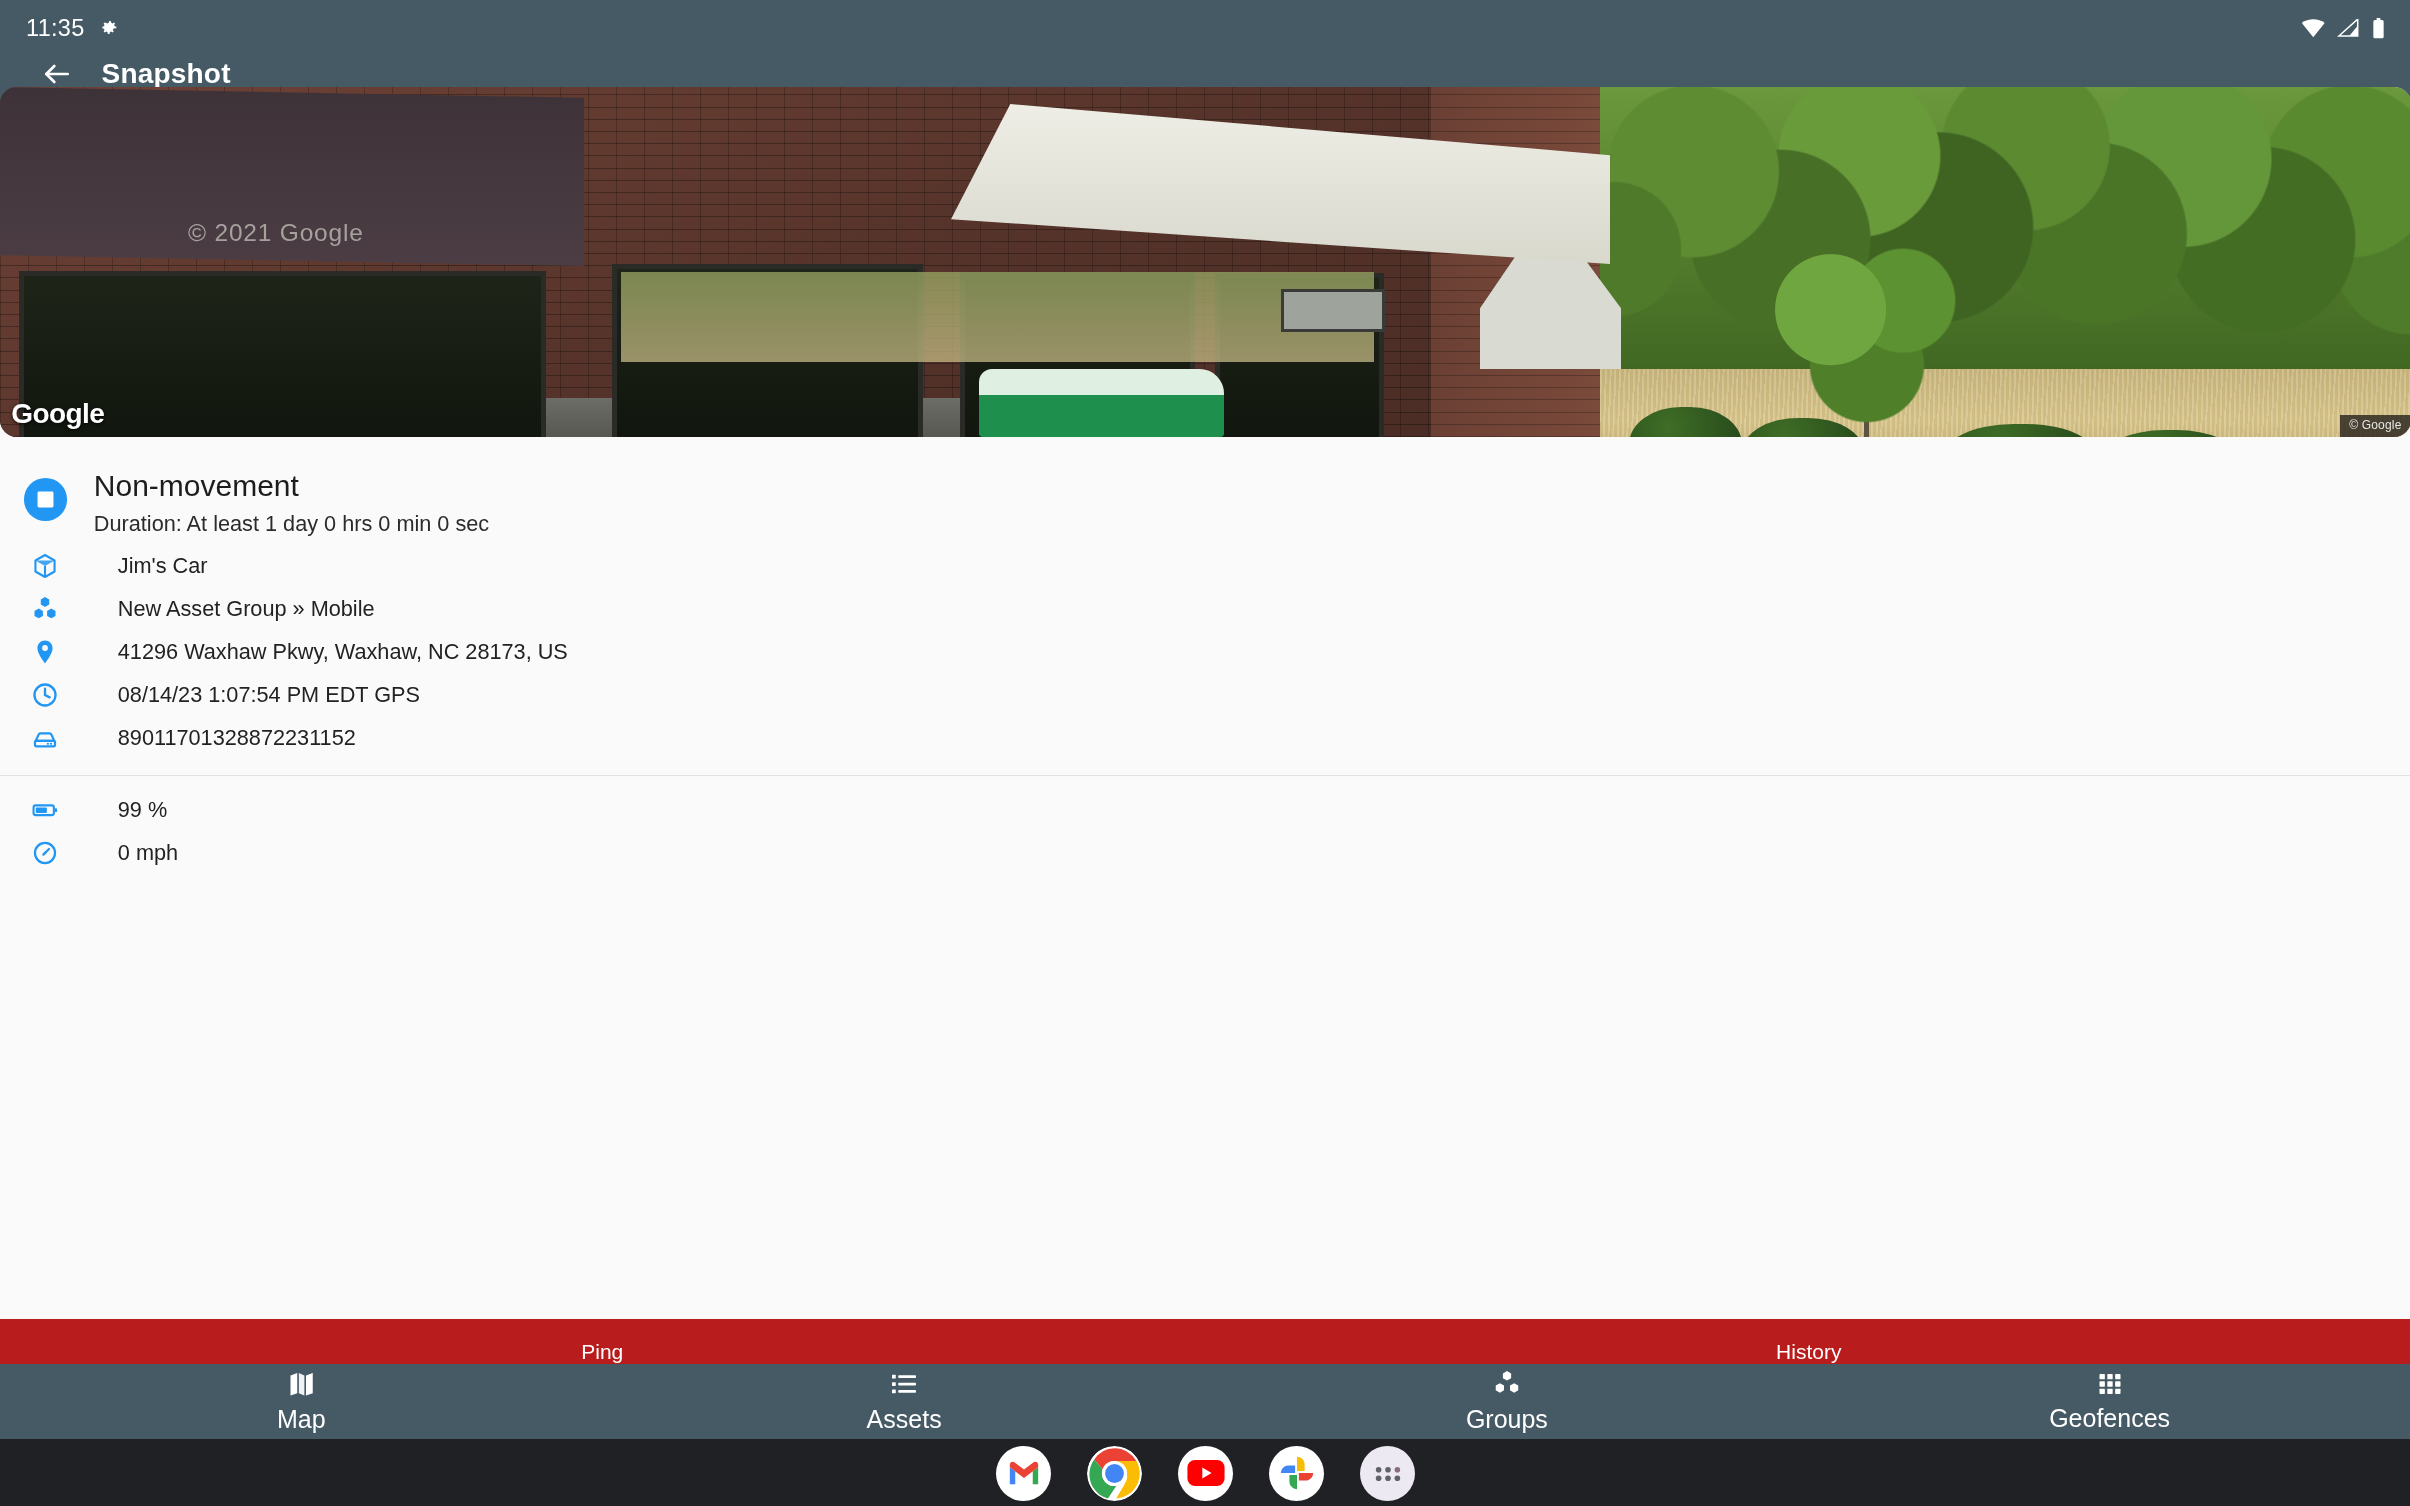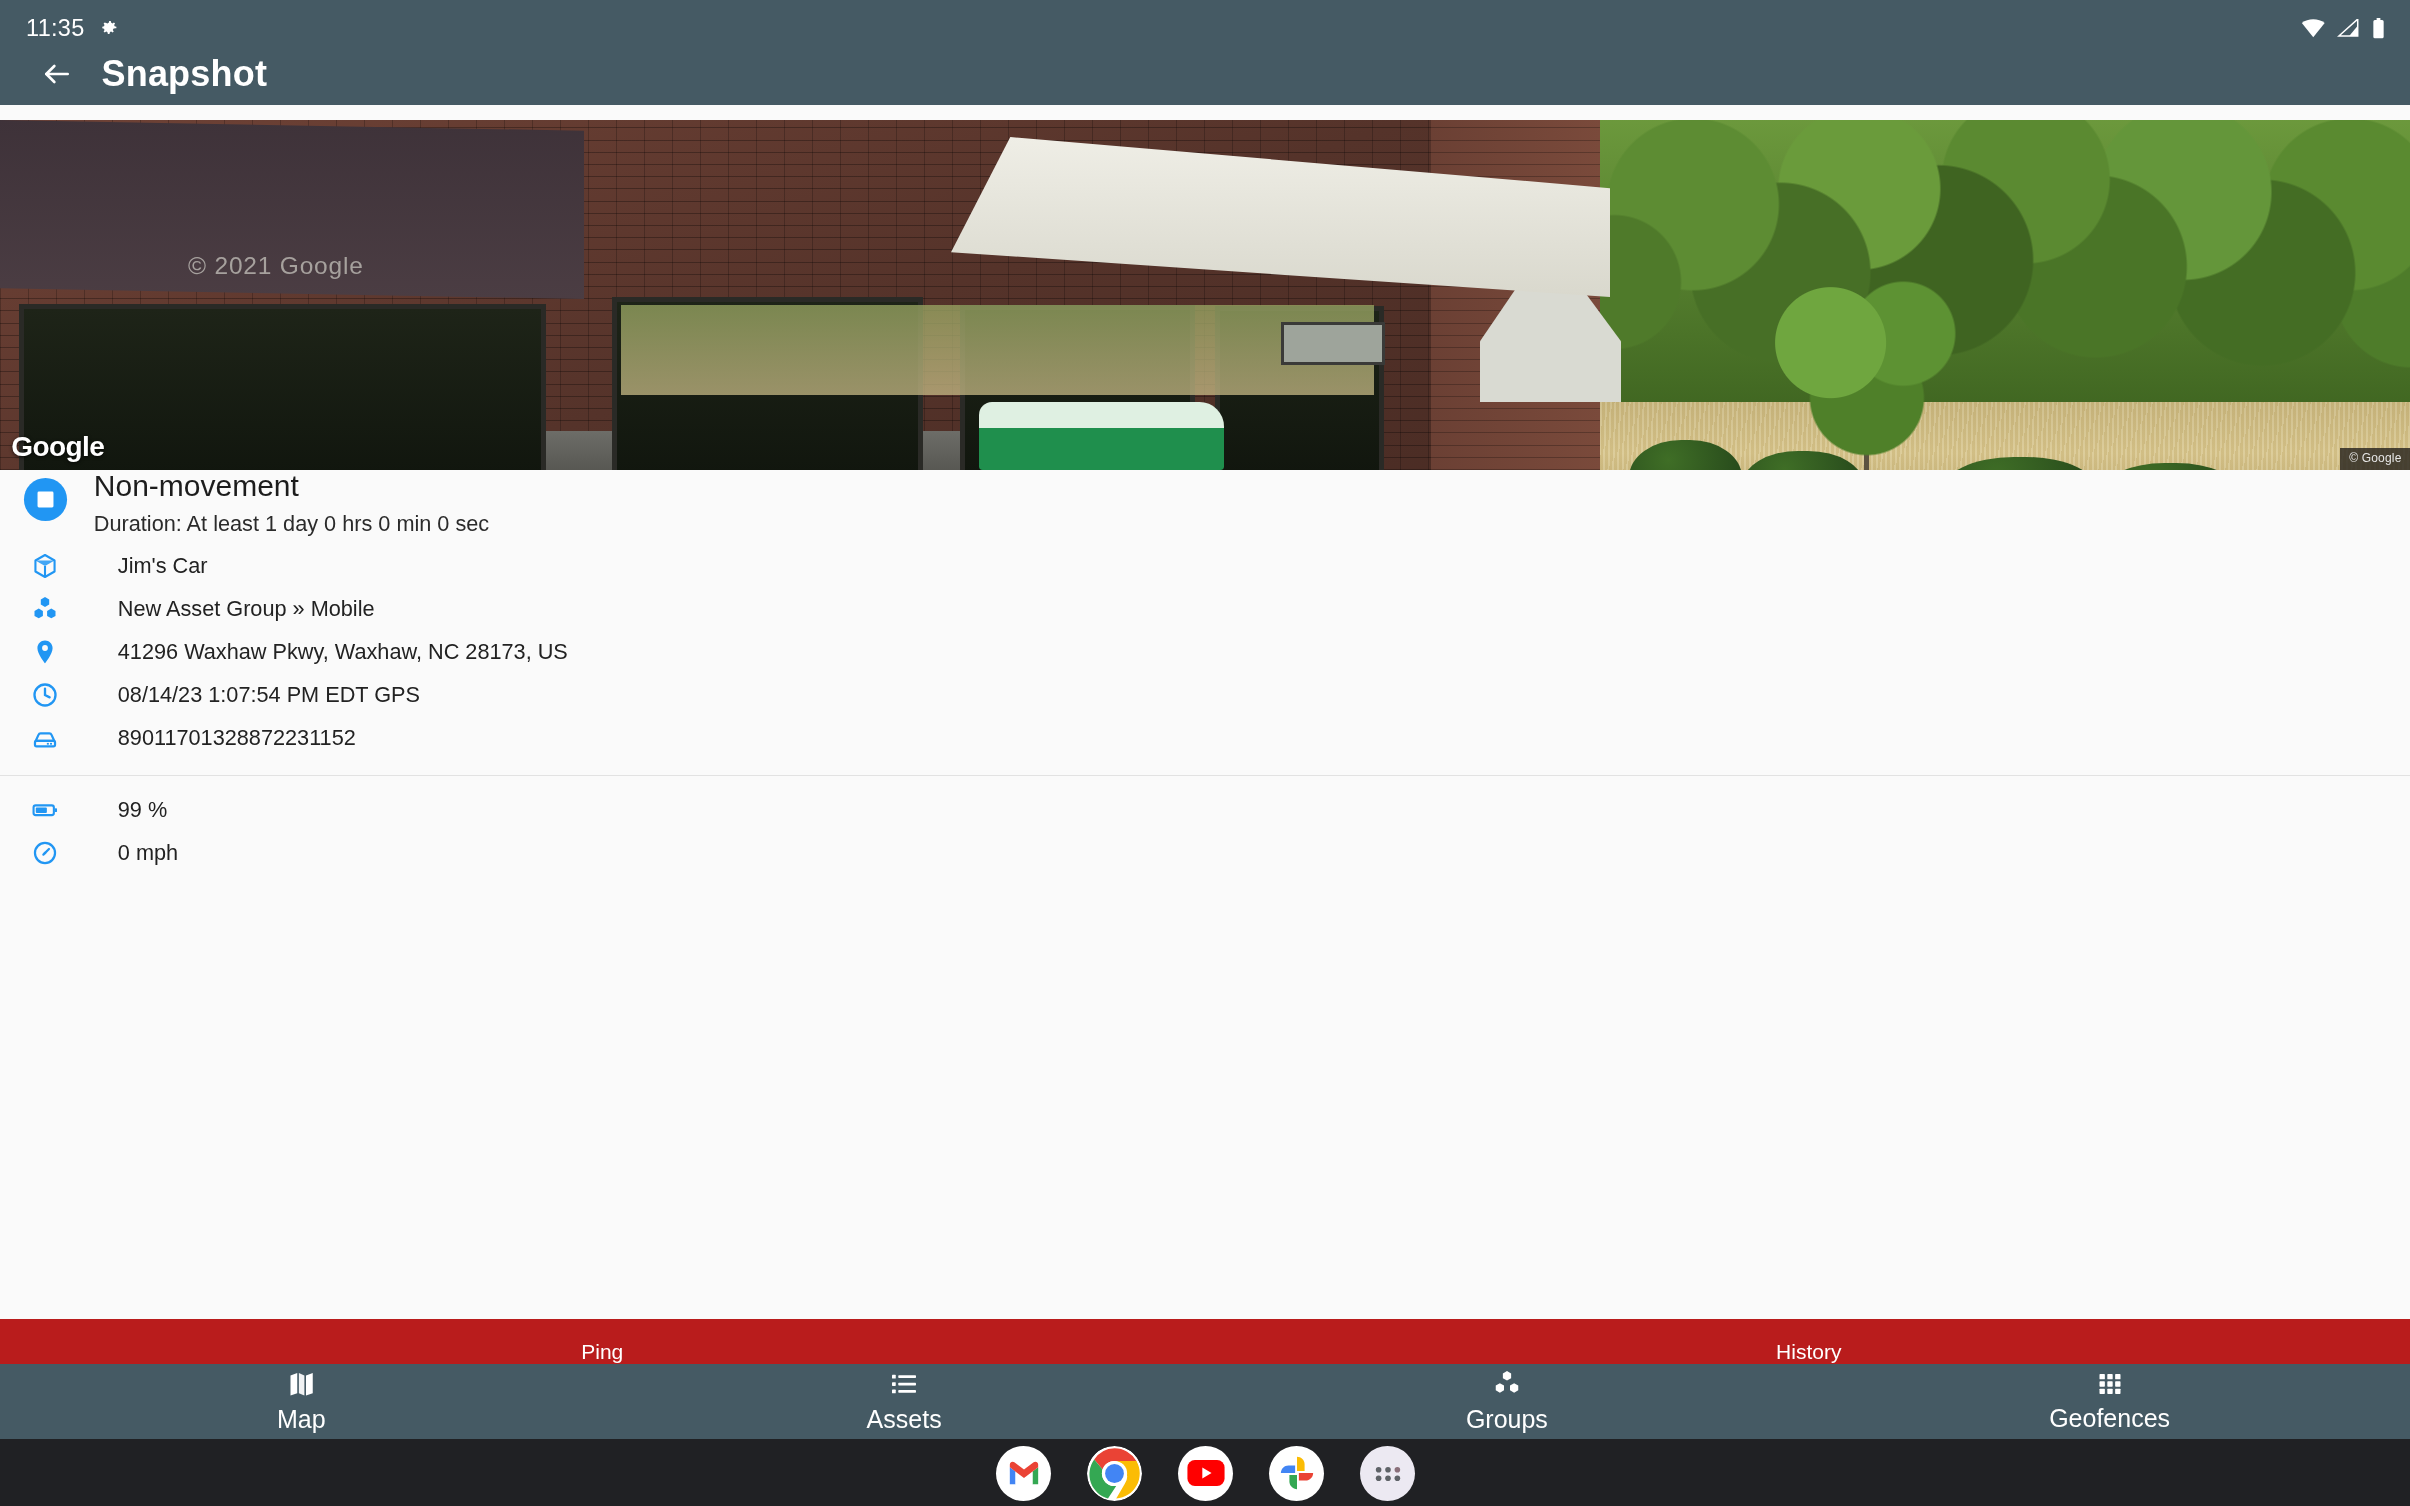--- a/index.html
+++ b/index.html
@@ -24,26 +24,26 @@
   .sb-right { display: flex; align-items: center; gap: 12.2px; }
   .sb-ico { display: block; }
 
   
   .appbar {
     position: absolute; top: 42px; left: 0; width: 2411px; height: 63px;
     background: #455a64;
     display: flex; align-items: center; gap: 24.5px; padding-left: 36px;
   }
   .back-btn { width: 41px; height: 41px; display:flex; align-items:center; justify-content:center; cursor: pointer; }
-  .appbar-title { color: #ffffff; font-size: 36px; font-weight: 700; letter-spacing:0.2px; }
+  .appbar-title { color: #ffffff; font-size: 28px; font-weight: 700; letter-spacing:0.2px; }
 
   
   .streetview {
-    position: absolute; top: 120px; left: 0; width: 2411px; height: 350px;
-    overflow: hidden; background: #2b2b26; cursor: pointer;
+    position: absolute; top: 87px; left: 0; width: 2411px; height: 350px;
+    overflow: hidden; background: #2b2b26; cursor: pointer; border-radius: 17px;
   }
   .sv-canvas { position: absolute; inset: 0; }
   .sv-sky {
     position:absolute; left:1563px; top:0; width:847px; height:141px;
     background: linear-gradient(#e8eef0, #dfe6e6);
   }
   
   .sv-woods {
     position:absolute; left:1544px; top:-9.4px; width:876px; height:311px;
     background:

